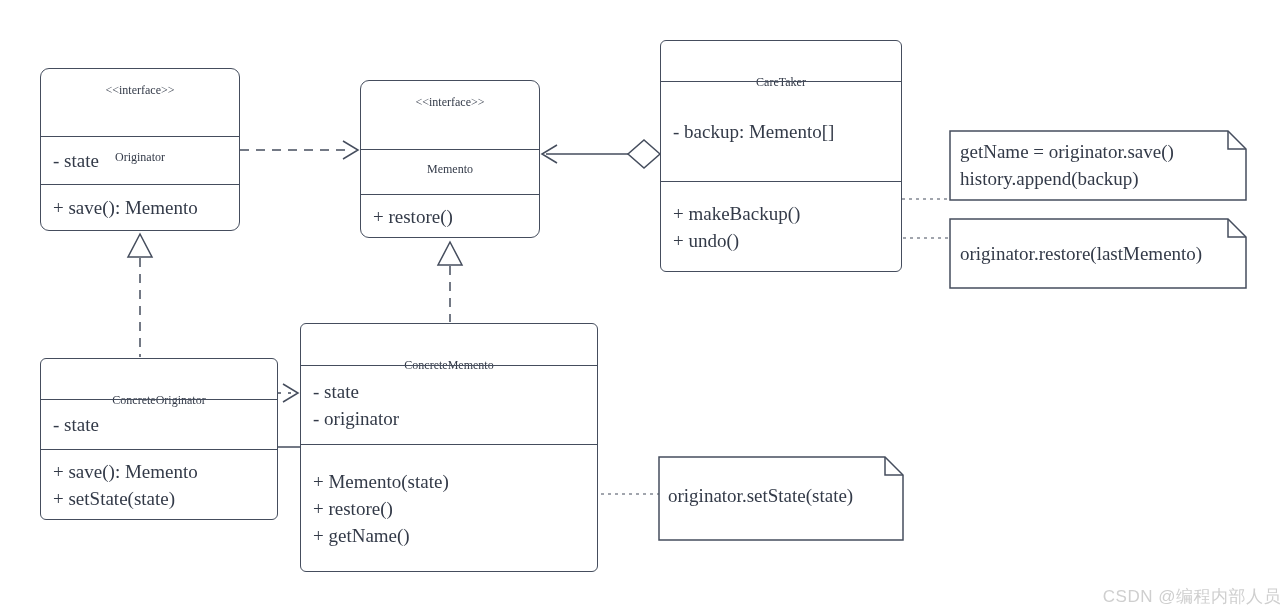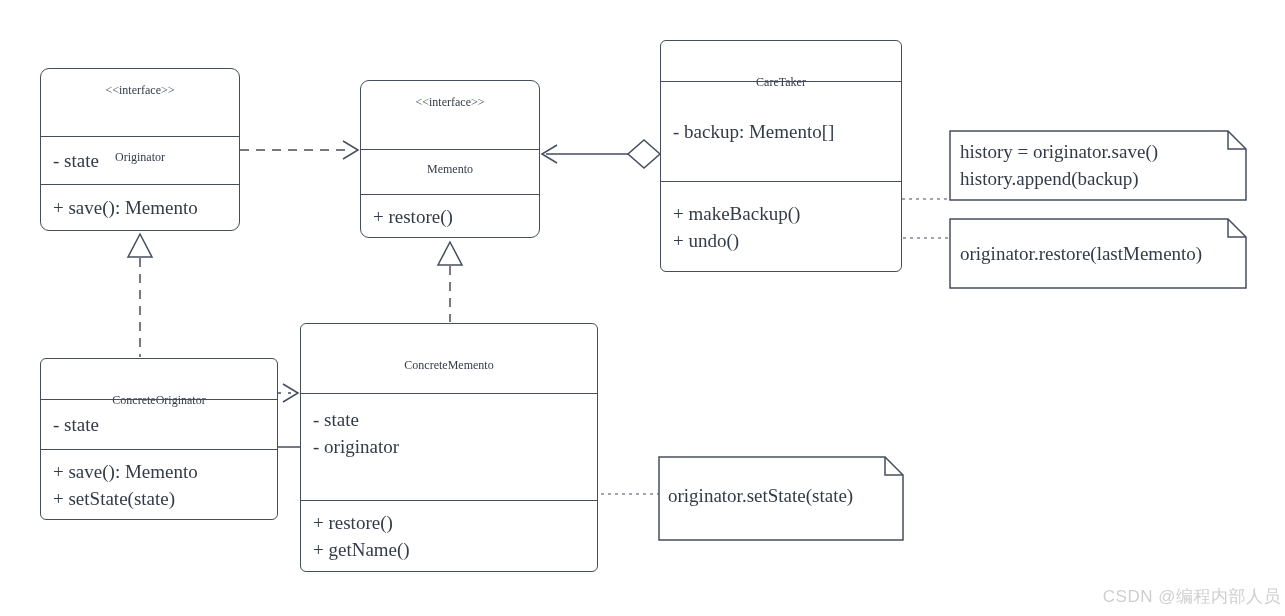--- a/index.html
+++ b/index.html
@@ -130,36 +130,37 @@
     </div>
     <div class="sec" style="height:50px">
       <div class="member">- state</div>
     </div>
     <div class="sec grow">
       <div class="member">+ save(): Memento</div>
       <div class="member">+ setState(state)</div>
     </div>
   </div>
 
-  <div class="cls klass" style="left:300px;top:323px;width:298px;height:249px;gap:28px;">
+  <div class="cls klass" style="left:300px;top:323px;width:298px;height:249px;">
     <div class="hd" style="height:41px">
       <div class="cname">ConcreteMemento</div>
     </div>
     <div class="sec" style="height:79px">
       <div class="member">- state</div>
       <div class="member">- originator</div>
     </div>
     <div class="sec grow">
+      <div class="member">+ Memento(state)</div>
       <div class="member">+ restore()</div>
       <div class="member">+ getName()</div>
     </div>
   </div>
 
   <div class="note-text" style="left:960px;top:138px;">
-    <div>history = originator.save()</div>
+    <div>getName = originator.save()</div>
     <div>history.append(backup)</div>
   </div>
   <div class="note-text" style="left:960px;top:240px;">
     <div>originator.restore(lastMemento)</div>
   </div>
   <div class="note-text" style="left:668px;top:482px;">
     <div>originator.setState(state)</div>
   </div>
 
   <div class="watermark">CSDN @编程内部人员</div>

